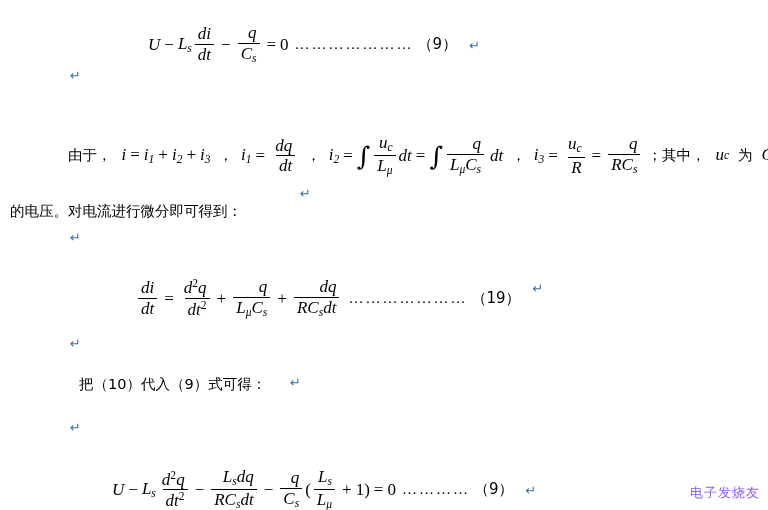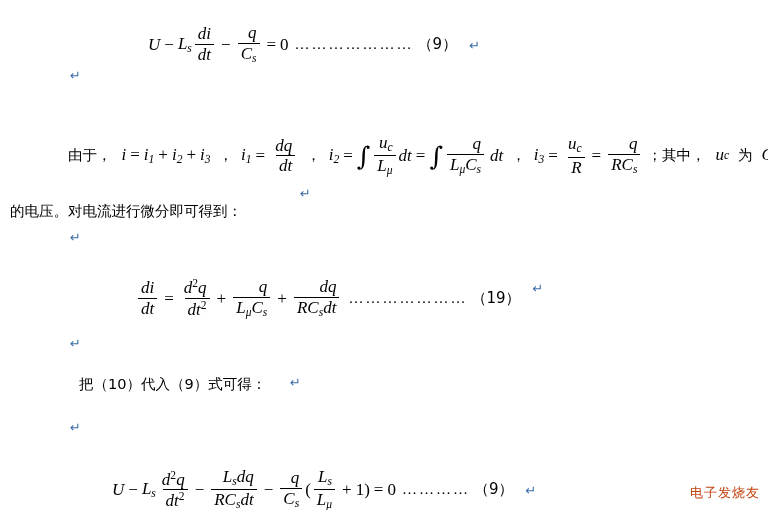--- a/index.html
+++ b/index.html
@@ -124,21 +124,21 @@
     font-family: "DejaVu Sans", sans-serif;
     font-weight: bold;
     font-size: 21px;
     letter-spacing: -0.5px;
   }
   .wm-red { color: #e2231a; }
   .wm-dark { color: #3b3b3b; }
   .wm-sub {
     font-family: "DejaVu Sans", sans-serif;
     font-size: 13px;
-    color: #c2410c;
+    color: #8b5cf6;
     letter-spacing: 1px;
   }
   .wm-dot {
     display: inline-block;
     width: 7px;
     height: 7px;
     border-radius: 50%;
     background: #e2231a;
     margin-right: 3px;
     vertical-align: 1px;

